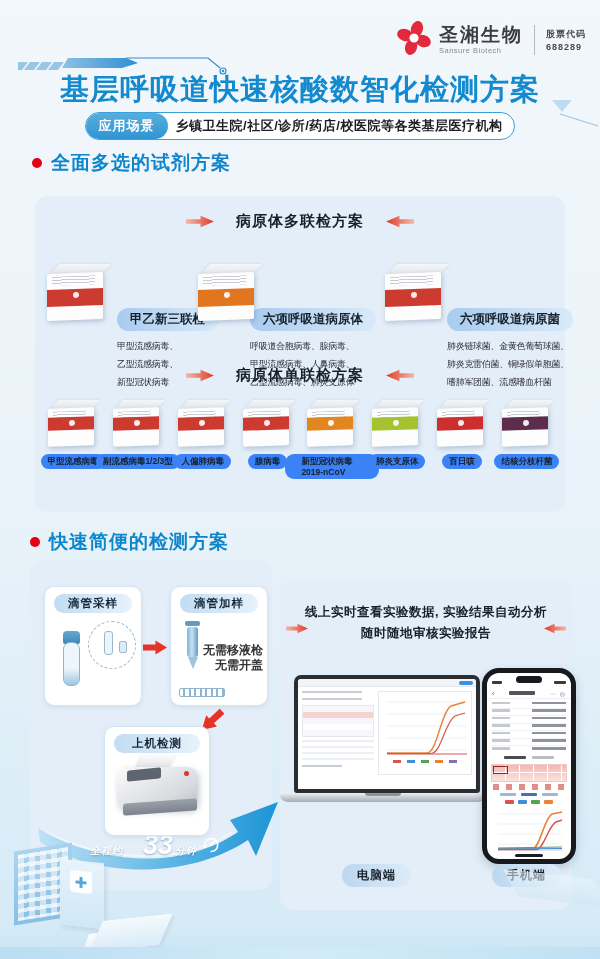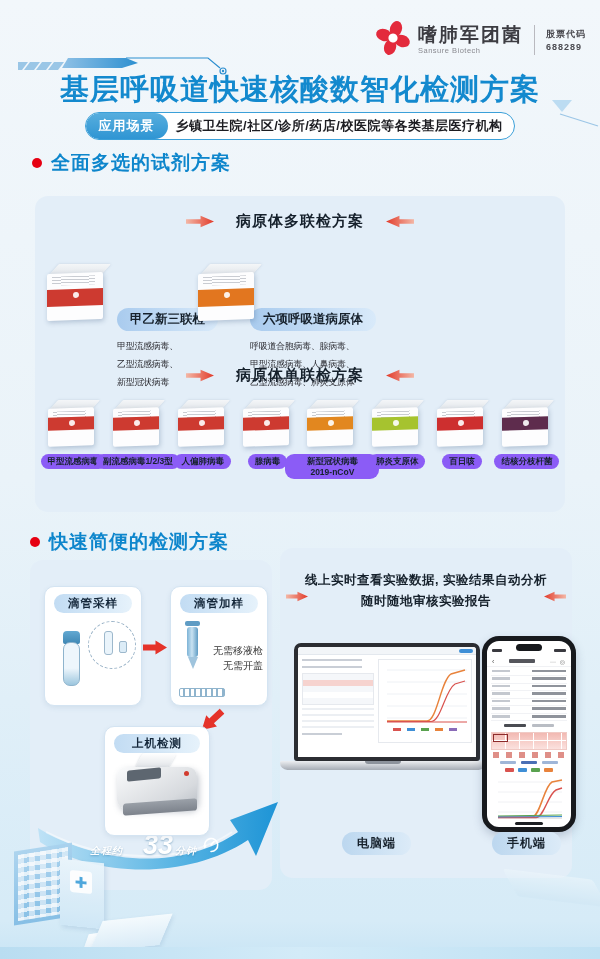--- a/index.html
+++ b/index.html
@@ -58,22 +58,22 @@
   .kit.small .kit-top{left:6px;width:42px;height:9px;}
   .kit.small .kit-face{width:46px;height:38px;}
   .kit.small .kit-band{top:9px;height:13px;}
 
   .prod-pill{display:inline-block;padding:3px 13px;border-radius:13px;
     background:linear-gradient(90deg,#a9cbee,#d9eafa);font-size:12.5px;font-weight:800;color:#16212c;white-space:nowrap;}
   .prod-line{font-size:9px;line-height:18px;color:#2e2e34;letter-spacing:-.3px;white-space:nowrap;}
 
   .single-row{display:flex;justify-content:space-between;}
   .single-item{width:64px;display:flex;flex-direction:column;align-items:center;}
-  .single-label{margin-top:8px;background:#8b5cf6;border-radius:9px;padding:2px 7px;font-size:8.5px;font-weight:700;
-    color:#16212c;white-space:nowrap;text-align:center;line-height:1.25;}
+  .single-label{margin-top:8px;background:#3b82f6;border-radius:9px;padding:2px 7px;font-size:8.5px;font-weight:700;
+    color:#16212c;white-space:nowrap;line-height:1.25;}
   .single-item.wrap .single-label{white-space:normal;width:62px;padding:2px 16px;}
 
   
   .step-card{position:absolute;background:#fff;border:1px solid #d4e4f2;border-radius:10px;
     box-shadow:0 2px 5px rgba(90,120,160,.12);display:flex;flex-direction:column;align-items:center;}
   .step-head{margin-top:7px;width:82%;text-align:center;border-radius:11px;padding:2px 0;
     background:linear-gradient(90deg,#c2dcf3,#e6f2fb);font-size:11.5px;font-weight:800;color:#14273a;letter-spacing:1px;}
   .flow-arrow{width:24px;height:15px;background:#e5332a;
     clip-path:polygon(0 30%,52% 30%,52% 4%,100% 50%,52% 96%,52% 70%,0 70%);}
   .flow-arrow.down-left{transform:rotate(137deg);width:28px;height:17px;}
@@ -84,21 +84,21 @@
   .tube-cap{width:17px;height:13px;background:linear-gradient(#63a9d2,#3f87b4);border-radius:4px 4px 2px 2px;margin-bottom:-2px;}
   .dash-circle{position:absolute;width:46px;height:46px;border:1px dashed #9bb4c8;border-radius:50%;background:rgba(255,255,255,.6);}
   .mini-tube{position:absolute;width:7px;height:22px;border:1px solid #9db8cc;border-radius:3px;background:#eaf4fb;}
   .mini-vial{position:absolute;width:6px;height:10px;border:1px solid #9db8cc;border-radius:2px;background:#dcecf7;}
 
   
   .pip-body{width:11px;height:30px;background:linear-gradient(90deg,#7db3d6,#c8e2f2 45%,#5f9cc4);border-radius:3px;}
   .pip-tip{width:0;height:0;border-left:5px solid transparent;border-right:5px solid transparent;border-top:12px solid #9fc4dd;}
   .pip-btn{width:15px;height:5px;background:#5f9cc4;border-radius:2px;margin-bottom:1px;}
   .strip8{width:44px;height:7px;background:repeating-linear-gradient(90deg,#ffffff 0 3.5px,#8fb4cd 3.5px 5.5px);border:1px solid #8fb4cd;border-radius:2px;}
-  .step-note{font-size:10px;font-weight:400;color:#333;line-height:15px;white-space:nowrap;}
+  .step-note{font-size:12px;font-weight:700;color:#333;line-height:15px;white-space:nowrap;}
 
   
   .machine{position:relative;width:88px;height:60px;}
   .mach-body{position:absolute;bottom:4px;left:4px;width:80px;height:42px;border-radius:9px;
     background:linear-gradient(150deg,#fafbfc,#d7dade 70%,#b9bec5);box-shadow:2px 3px 6px rgba(80,95,115,.35);}
   .mach-lid{position:absolute;top:0;left:26px;width:34px;height:14px;background:linear-gradient(#ffffff,#e3e6ea);
     border-radius:3px;transform:skewX(-28deg);box-shadow:0 1px 2px rgba(80,95,115,.3);}
   .mach-screen{position:absolute;top:16px;left:14px;width:34px;height:11px;background:#5d6670;border-radius:2px;transform:skewY(-6deg);}
   .mach-base{position:absolute;bottom:0;left:10px;width:74px;height:12px;background:linear-gradient(#9aa0a8,#7d838c);border-radius:3px;transform:skewY(-4deg);}
   .mach-dot{position:absolute;top:18px;right:12px;width:5px;height:5px;border-radius:50%;background:#d23b2e;}
@@ -227,21 +227,21 @@
         <g fill="#e32a3c">
           <ellipse cx="18" cy="8.5" rx="6" ry="8"></ellipse>
           <ellipse cx="18" cy="27.5" rx="6" ry="8"></ellipse>
           <ellipse cx="8.5" cy="18" rx="8" ry="6"></ellipse>
           <ellipse cx="27.5" cy="18" rx="8" ry="6"></ellipse>
         </g>
         <circle cx="18" cy="18" r="4.6" fill="#fff"></circle>
       </svg>
     </span>
     <span>
-      <div class="brand-cn">嗜肺军团菌</div>
+      <div class="brand-cn">圣湘生物</div>
       <div class="brand-en">Sansure Biotech</div>
     </span>
     <span class="logo-div"></span>
     <span class="stock">
       <span>股票代码</span>
       <span>688289</span>
     </span>
   </div>
 
   <div class="abs main-title">基层呼吸道快速核酸数智化检测方案</div>
@@ -292,20 +292,36 @@
       <div style="margin-left:52px;">
         <span class="prod-pill">六项呼吸道病原体</span>
         <div style="margin-top:6px;">
           <div class="prod-line">呼吸道合胞病毒、腺病毒、</div>
           <div class="prod-line">甲型流感病毒、人鼻病毒、</div>
           <div class="prod-line">乙型流感病毒、肺炎支原体</div>
         </div>
       </div>
     </div>
 
+    <div class="abs" style="left:350px;top:56px;width:178px;">
+      <div class="kit abs" style="left:0;top:12px;">
+        <div class="kit-top"></div>
+        <div class="kit-face">
+          <div class="kit-band" style="--c: #cd3a30;"></div>
+        </div>
+      </div>
+      <div style="margin-left:62px;">
+        <span class="prod-pill">六项呼吸道病原菌</span>
+        <div style="margin-top:6px;">
+          <div class="prod-line">肺炎链球菌、金黄色葡萄球菌、</div>
+          <div class="prod-line">肺炎克雷伯菌、铜绿假单胞菌、</div>
+          <div class="prod-line">嗜肺军团菌、流感嗜血杆菌</div>
+        </div>
+      </div>
+    </div>
 
     <div class="abs center-row" style="left:0;top:170px;width:530px;">
       <span class="in-arrow"></span>
       <span class="sub-title">病原体单联检方案</span>
       <span class="in-arrow flip"></span>
     </div>
 
     <div class="abs single-row" style="left:6px;top:204px;width:518px;">
       <div class="single-item">
         <div class="kit small">
@@ -454,21 +470,21 @@
       <div class="machine">
         <div class="mach-lid"></div>
         <div class="mach-body"></div>
         <div class="mach-screen"></div>
         <div class="mach-dot"></div>
         <div class="mach-base"></div>
       </div>
     </div>
   </div>
 
-  <div class="abs panel" style="left:280px;top:548px;width:292px;height:330px;">
+  <div class="abs panel" style="left:280px;top:580px;width:292px;height:330px;">
 
     <div class="abs side-arrow" style="left:6px;top:43px;"></div>
     <div class="abs side-arrow" style="right:6px;top:43px;transform:scaleX(-1);"></div>
     <div class="abs report-lines" style="left:0;top:24px;width:292px;">
       <div class="rep-line">线上实时查看实验数据, 实验结果自动分析</div>
       <div class="rep-line">随时随地审核实验报告</div>
     </div>
 
     <div class="laptop" style="left:14px;top:95px;">
       <div class="lap-screen">

